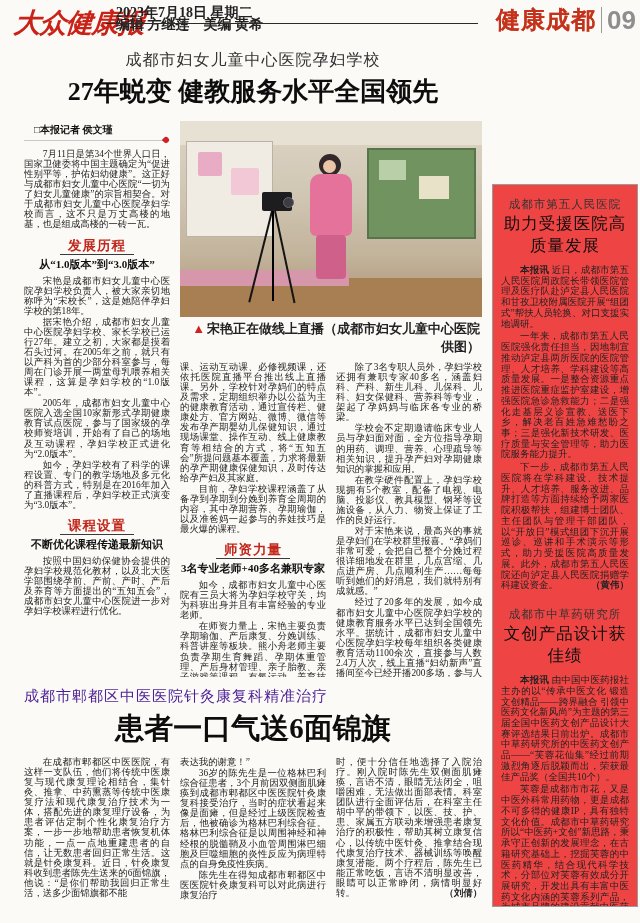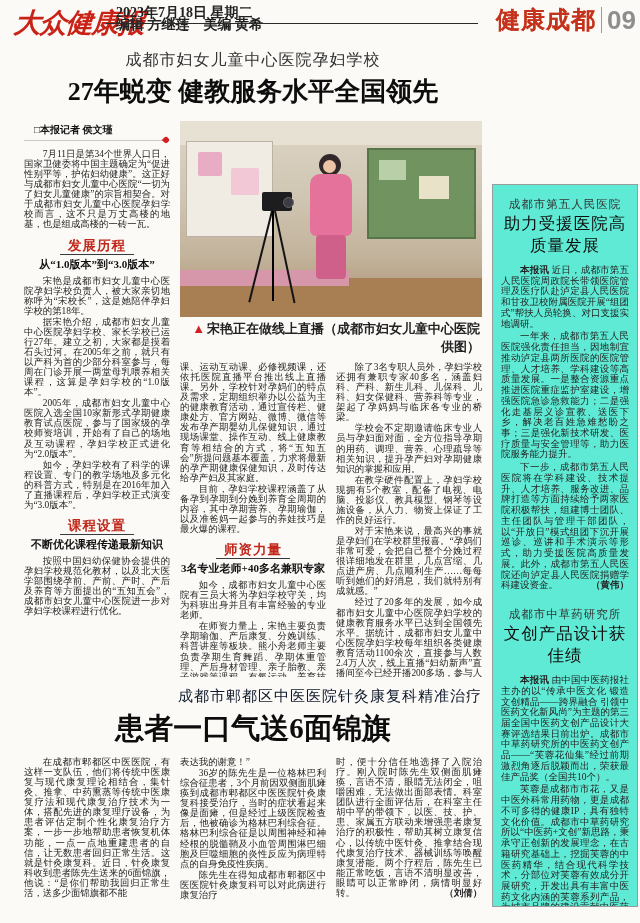--- a/index.html
+++ b/index.html
@@ -18,21 +18,21 @@
   .mh-rule{position:absolute;left:106px;top:23px;width:372px;border-top:1px solid #2a2a2a;}
   .mh-right{position:absolute;right:4px;top:4px;display:flex;align-items:center;}
   .section-logo{font-size:24px;font-weight:bold;color:#c3321c;letter-spacing:1px;text-shadow:0 0 .4px #e2694a;}
   .page-divider{width:1px;height:26px;background:#9a9a9a;margin:0 5px;}
   .page-no{font-size:26px;font-weight:bold;color:#8e8e8e;font-family:"Liberation Sans",sans-serif;}
   
   .content{display:flex;padding:0 2px 0 24px;}
   .main{width:458px;}
   .sidebar{
     width:152px;margin-left:10px;margin-top:142px;height:723px;box-sizing:border-box;
-    border:1px solid #9b9b9b;padding:10px 8px;overflow:hidden;background:#5eead4;
+    border:1px solid #9b9b9b;padding:10px 8px;overflow:hidden;background:#ef4444;
   }
   
   .kicker{margin-top:8px;text-align:center;font-size:16px;color:#333;letter-spacing:1px;}
   .main-title{text-align:center;font-size:26px;font-weight:bold;color:#0d0d0d;margin:3px 0 6px;letter-spacing:0;}
   
   .cols{display:flex;gap:10px;height:556px;overflow:hidden;margin-top:12px;}
   .col{width:146px;flex:none;overflow:hidden;}
   .col p,.bcol p,.sb-art p{
     margin:0 0 1px;font-size:9.4px;line-height:1.07;text-align:justify;text-indent:2em;
     text-justify:inter-ideograph;color:#222;
@@ -63,21 +63,21 @@
   .ph-legs{position:absolute;left:45%;top:58%;width:30px;height:44px;background:#cf6089;border-radius:4px;}
   .ph-cam{position:absolute;left:27%;top:36%;width:30px;height:19px;background:#1d1d1f;border-radius:2px;}
   .ph-lens{position:absolute;left:34%;top:39%;width:9px;height:9px;border-radius:50%;background:#3c3c44;border:1px solid #666;}
   .ph-leg1{position:absolute;left:30%;top:46%;width:2px;height:48%;background:#141414;transform:rotate(14deg);transform-origin:top;}
   .ph-leg2{position:absolute;left:31%;top:46%;width:2px;height:48%;background:#141414;transform:rotate(-12deg);transform-origin:top;}
   .ph-leg3{position:absolute;left:30.5%;top:46%;width:2px;height:46%;background:#000;}
   .caption{text-align:right;font-size:13px;font-weight:bold;color:#222;margin:3px 2px 6px 0;}
   .caption .tri{color:#d21f1f;margin-right:2px;}
   .cols2{display:flex;gap:10px;height:334px;overflow:hidden;}
   
-  .b-kicker{text-align:right;font-size:15px;color:#0f172a;margin-top:10px;letter-spacing:1px;}
+  .b-kicker{text-align:left;font-size:15px;color:#4c1d95;margin-top:10px;letter-spacing:1px;}
   .b-title{text-align:center;font-size:29px;font-weight:bold;color:#0d0d0d;margin:3px 0 8px;}
   .b-cols{display:flex;gap:10px;height:152px;overflow:hidden;}
   .bcol{width:146px;flex:none;overflow:hidden;}
   
   .sb-kicker{text-align:center;font-size:11.5px;color:#333;margin:2px 0 1px;letter-spacing:1px;}
   .sb-title{text-align:center;font-size:16.5px;font-weight:normal;color:#0d0d0d;margin:0 0 8px;letter-spacing:1px;}
   .sb-art p{font-size:9.5px;line-height:1.13;margin-bottom:2px;}
   .sb-art{margin-bottom:16px;}
   .sb-art p b{letter-spacing:0;}
 </style>

